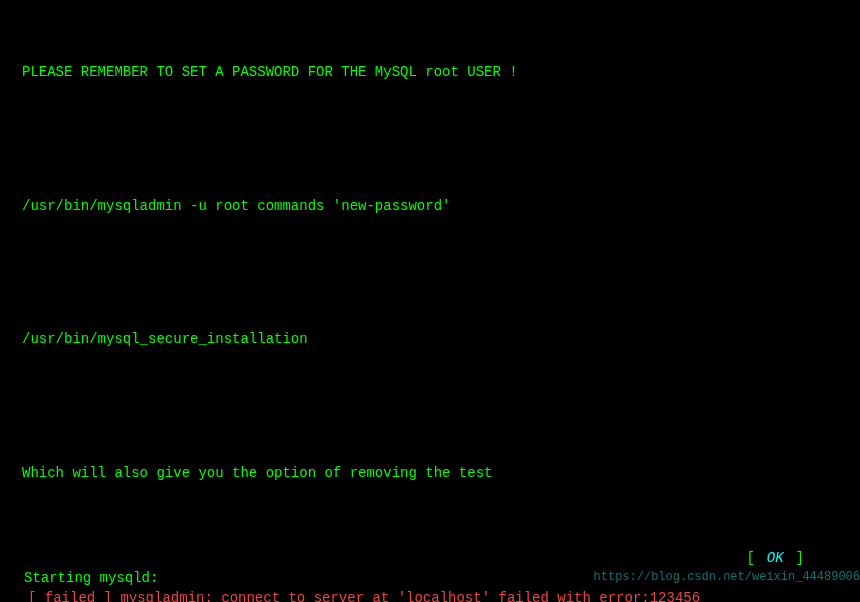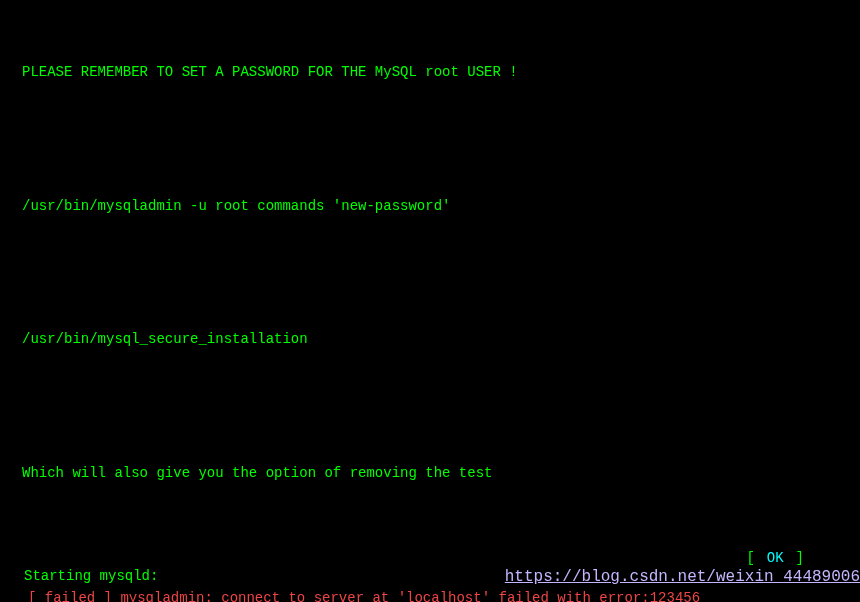--- a/index.html
+++ b/index.html
@@ -47,40 +47,40 @@
     }
 
     .ok-bracket {
       color: #00ff00;
       margin: 0 4px;
     }
 
     .ok-text {
       color: #00ffff;
       margin: 0 8px;
+      font-style: italic;
     }
 
     .bottom-bar {
       position: absolute;
       bottom: 20px;
       left: 0;
       right: 0;
       display: flex;
       justify-content: space-between;
       padding: 0 4px;
     }
 
     .starting-mysqld {
       color: #00ff00;
     }
 
     .csdn-url {
-      color: #c4b5fd;
-      font-size: 16px;
-      text-decoration: underline;
+      color: #0f766e;
+      font-size: 12px;
     }
 
     .last-line {
       position: absolute;
       bottom: 4px;
       left: 0;
       padding: 0 12px;
       color: #ef4444;
     }
   </style>

